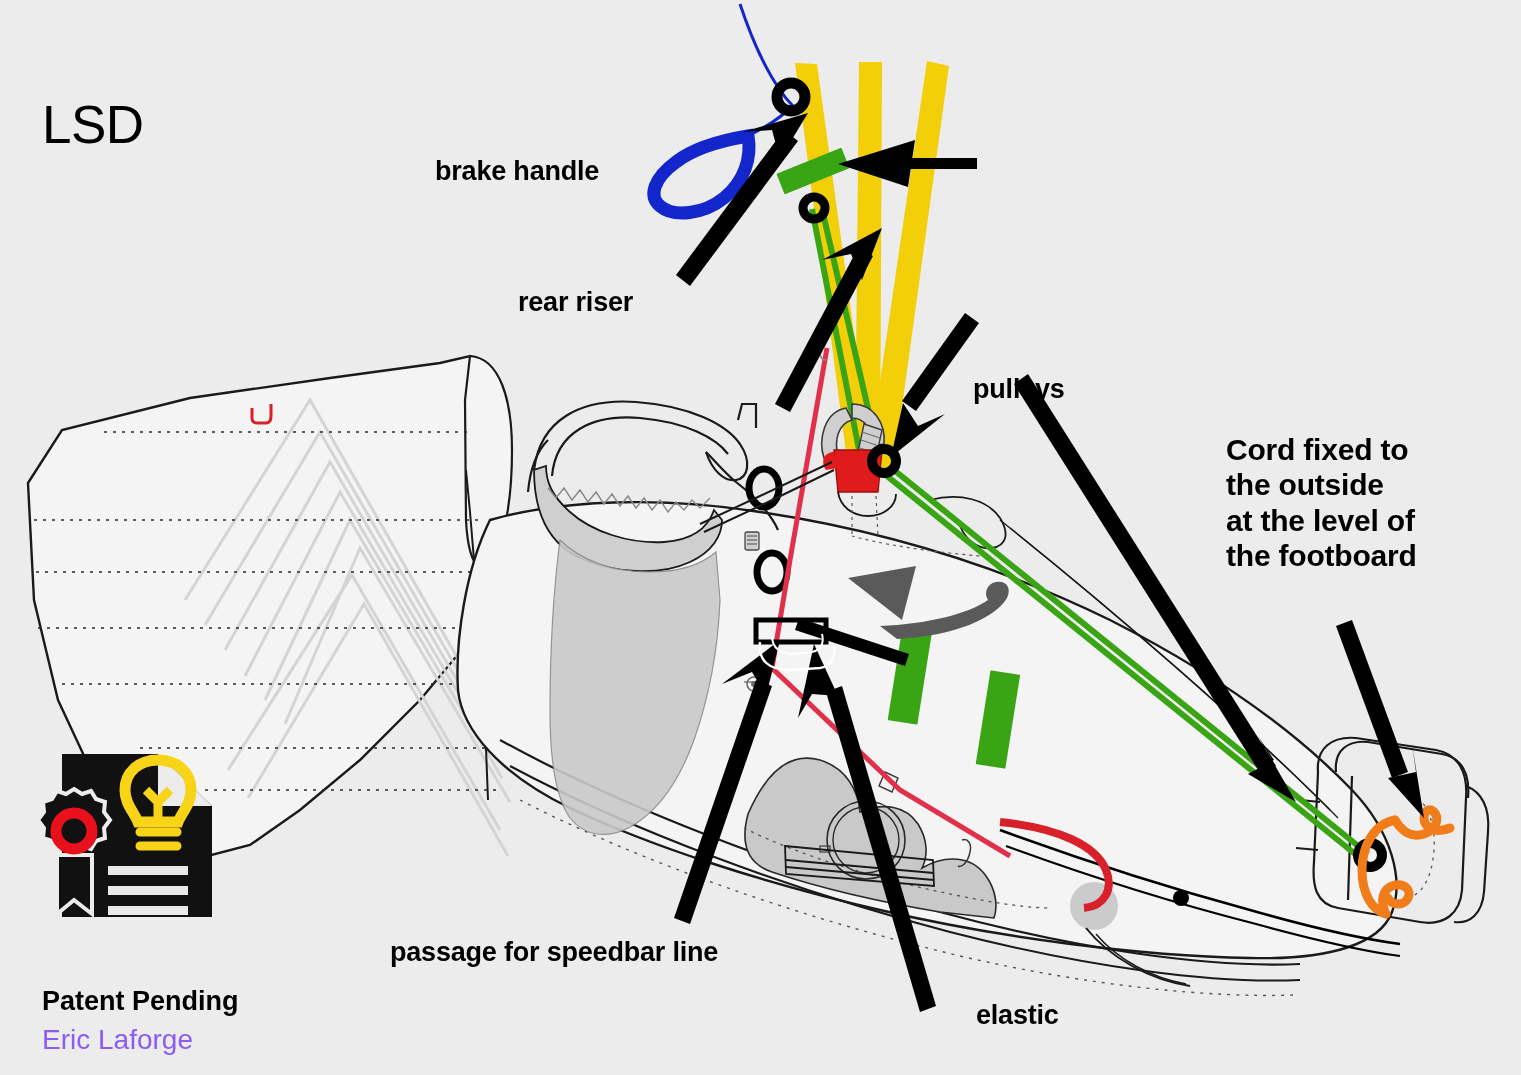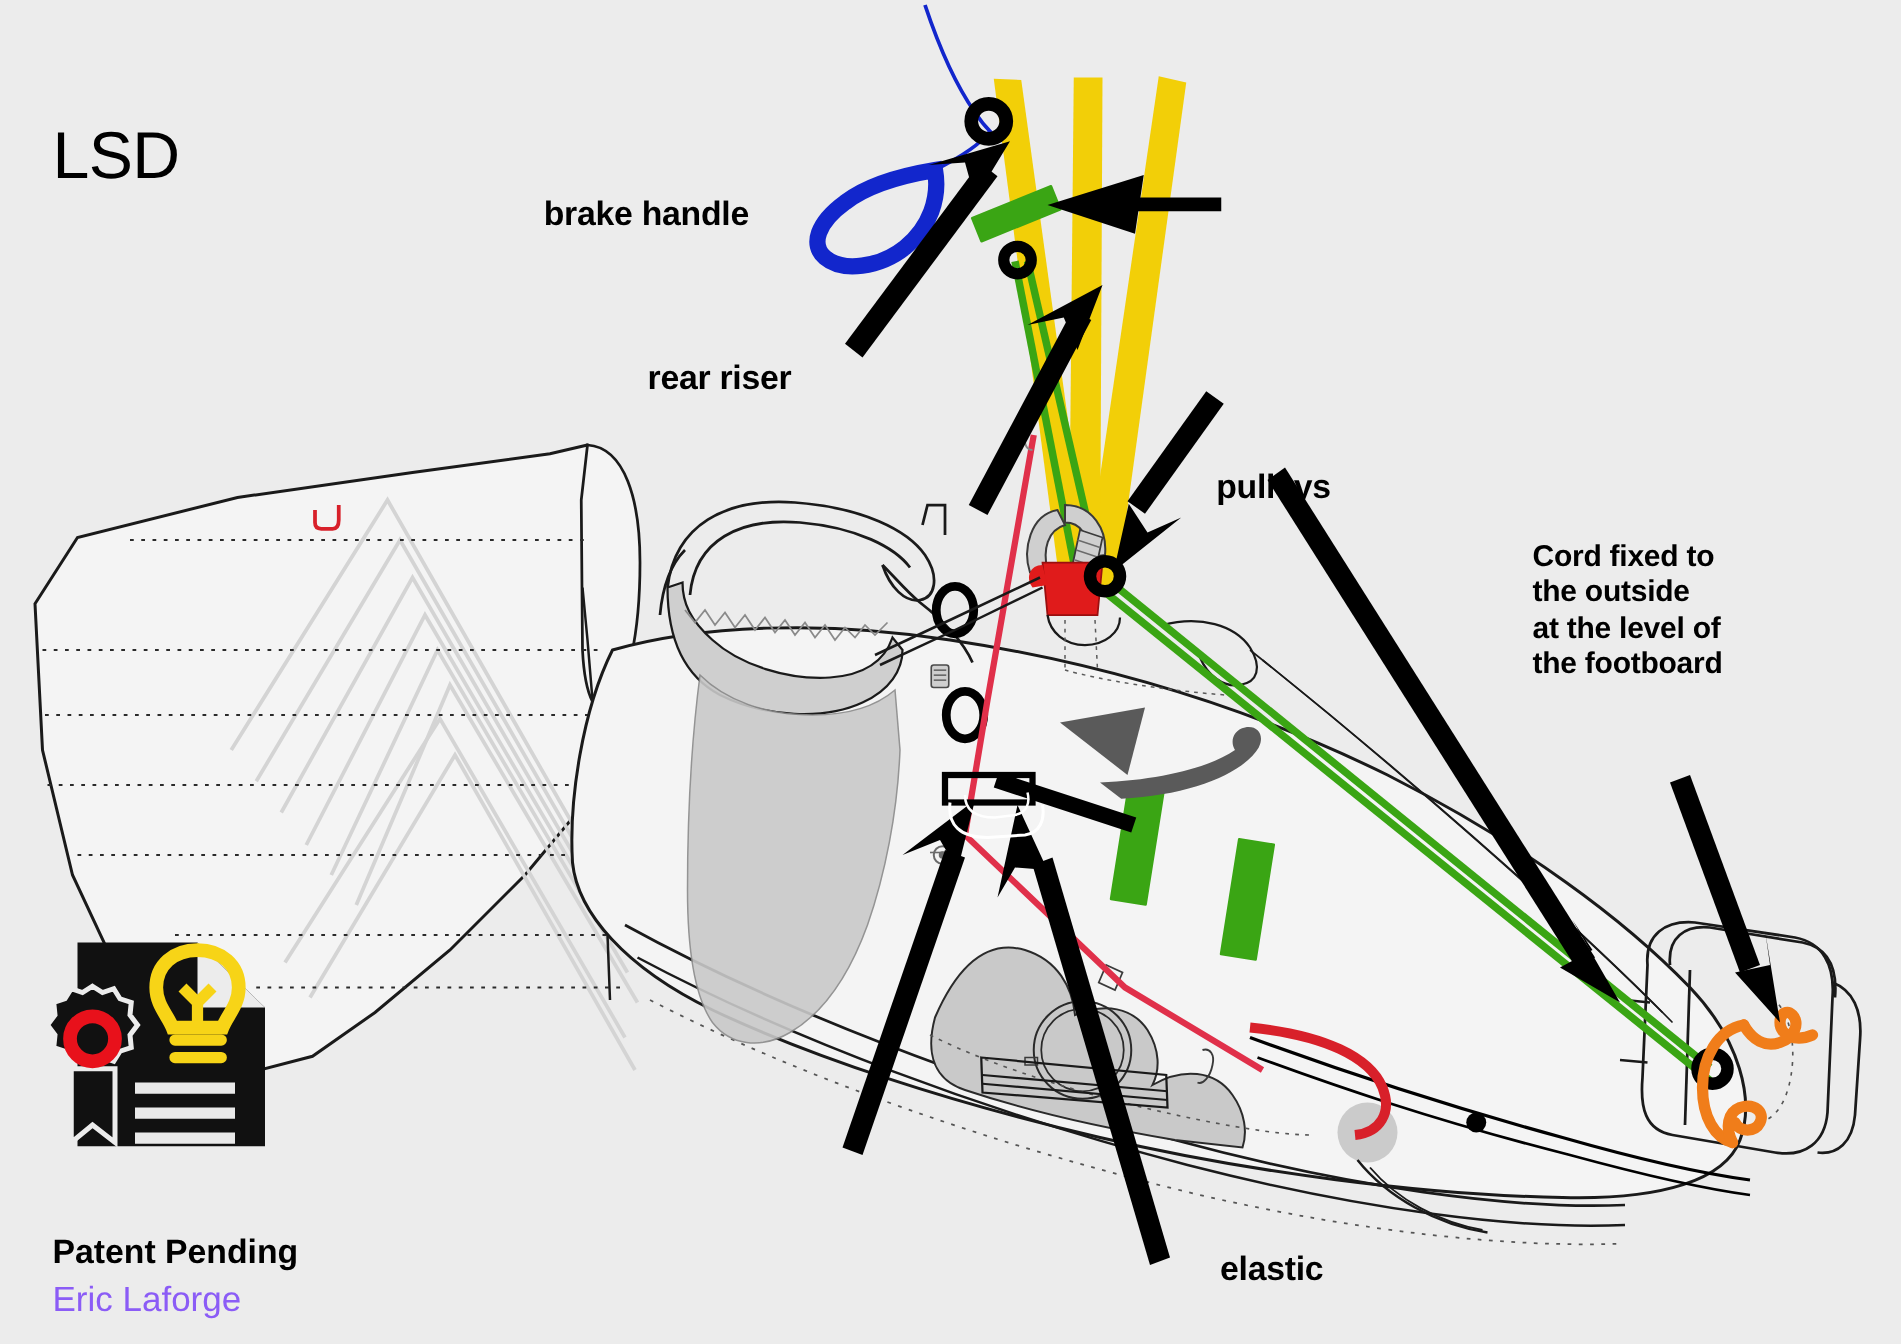--- a/index.html
+++ b/index.html
@@ -39,21 +39,21 @@
     font-size: 53px;
     font-weight: normal;
     line-height: 1.12;
     color: #000;
     white-space: pre;
     letter-spacing: -0.5px;
   }
   #lbl-brake   { left: 435px; top: 156px; font-size: 27px; }
   #lbl-riser   { left: 518px; top: 287px; font-size: 27px; text-align: center; }
   #lbl-pulleys { left: 973px; top: 330px; font-size: 27px; margin-top: 44px; }
-  #lbl-cord    { left: 1226px; top: 432px; font-size: 24px; }
+  #lbl-cord    { left: 1226px; top: 432px; font-size: 30px; }
   #lbl-passage { left: 390px; top: 937px; font-size: 27px; }
   #lbl-elastic { left: 976px; top: 1000px; font-size: 27px; }
   #patent-label {
     position: absolute;
     left: 42px;
     top: 947px;
     font-size: 27px;
     font-weight: bold;
     color: #000;
     white-space: pre;
@@ -346,20 +346,21 @@
 
   <div class="lbl" id="lbl-riser">rear riser</div>
 
   <div class="lbl" id="lbl-pulleys">pulleys</div>
 
   <div class="lbl" id="lbl-cord">Cord fixed to
 the outside
 at the level of
 the footboard</div>
 
+  <div class="lbl" id="lbl-passage">passage for speedbar line</div>
 
   <div class="lbl" id="lbl-elastic">elastic</div>
 
   <div id="patent-label">Patent Pending</div>
 
   <div id="author-label">Eric Laforge</div>
 
 </div>
 
 </body></html>

